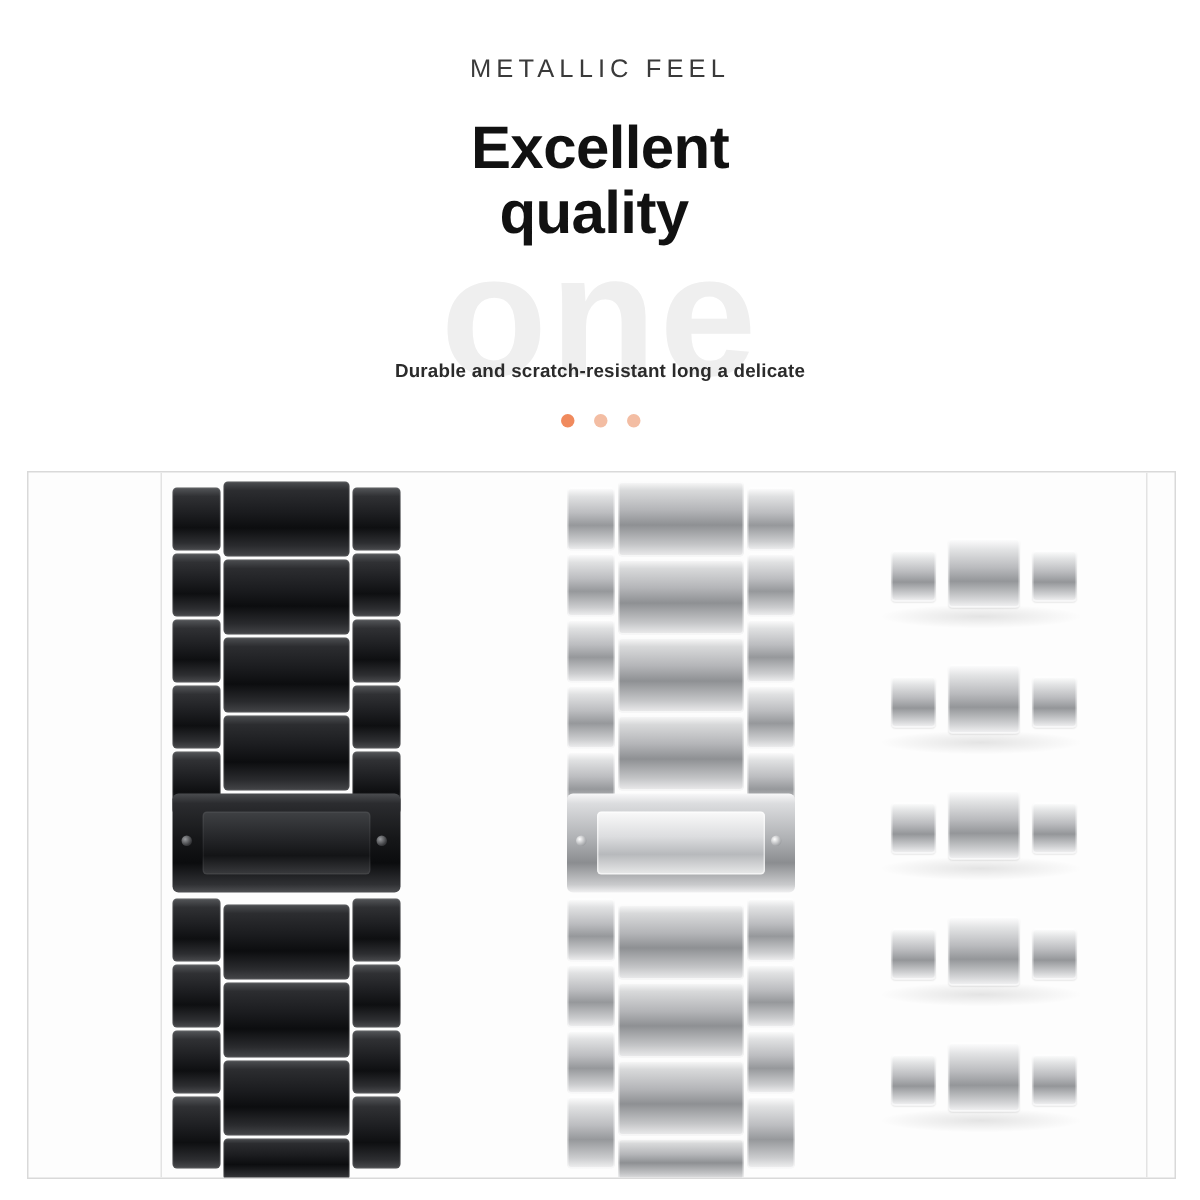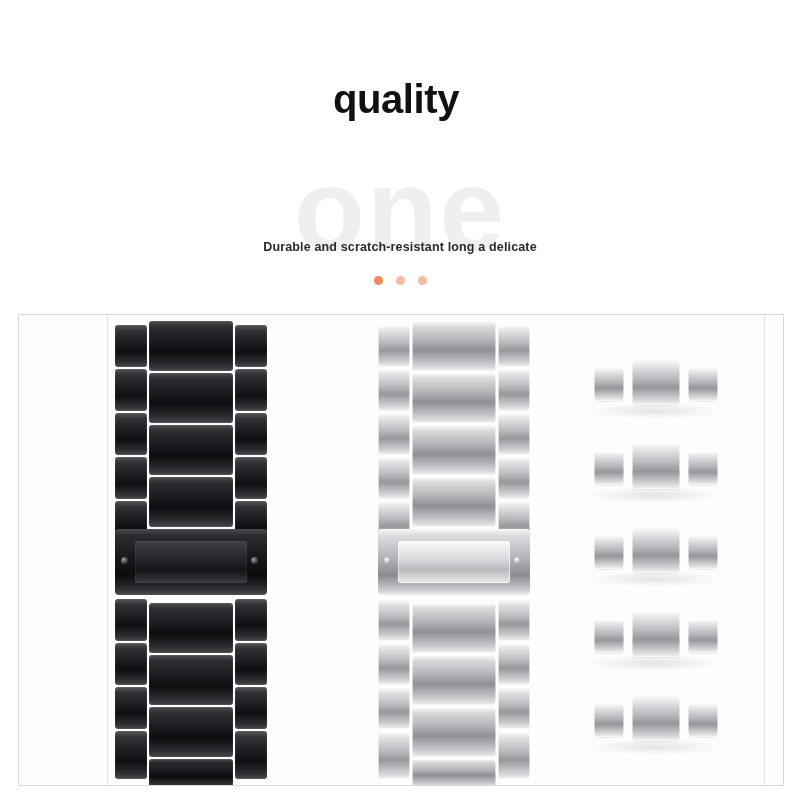--- a/index.html
+++ b/index.html
@@ -194,24 +194,26 @@
     position: absolute;
     border-radius: 50%;
     background: radial-gradient(ellipse at center, rgba(0,0,0,0.10), rgba(0,0,0,0) 70%);
   }
 </style>
 </head>
 <body>
 
 <div class="header">
 
+  <div class="eyebrow">METALLIC FEEL</div>
 
   <div class="ghost-word">one</div>
 
   <div class="headline">
+    <span>Excellent</span>
     <span class="line2">quality</span>
   </div>
 
   <div class="subcopy">
     <span>Durable and scratch-resistant long a delicate</span>
   </div>
 
   <div class="dots">
     <span class="dot" style="background:#f08a5d"></span>
     <span class="dot" style="background:#f3bda3"></span>

